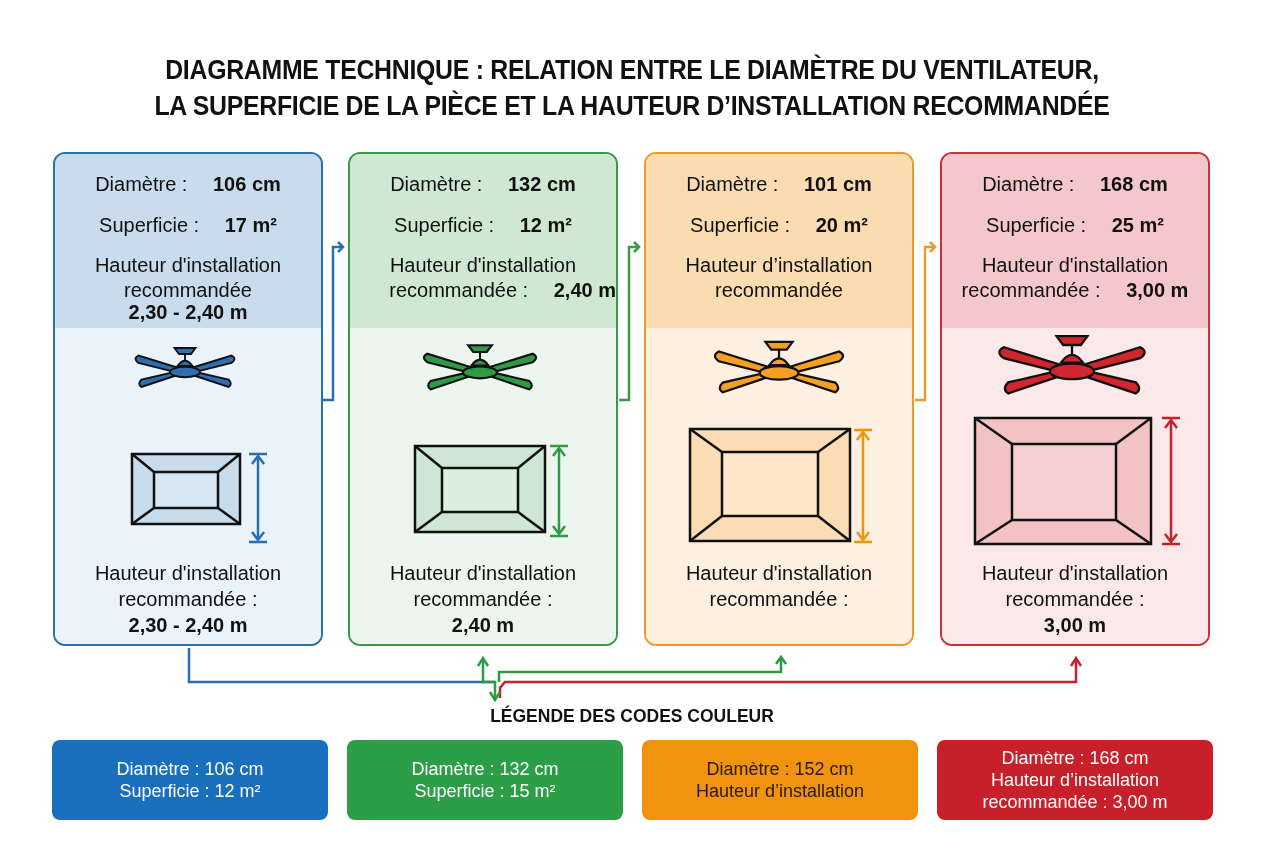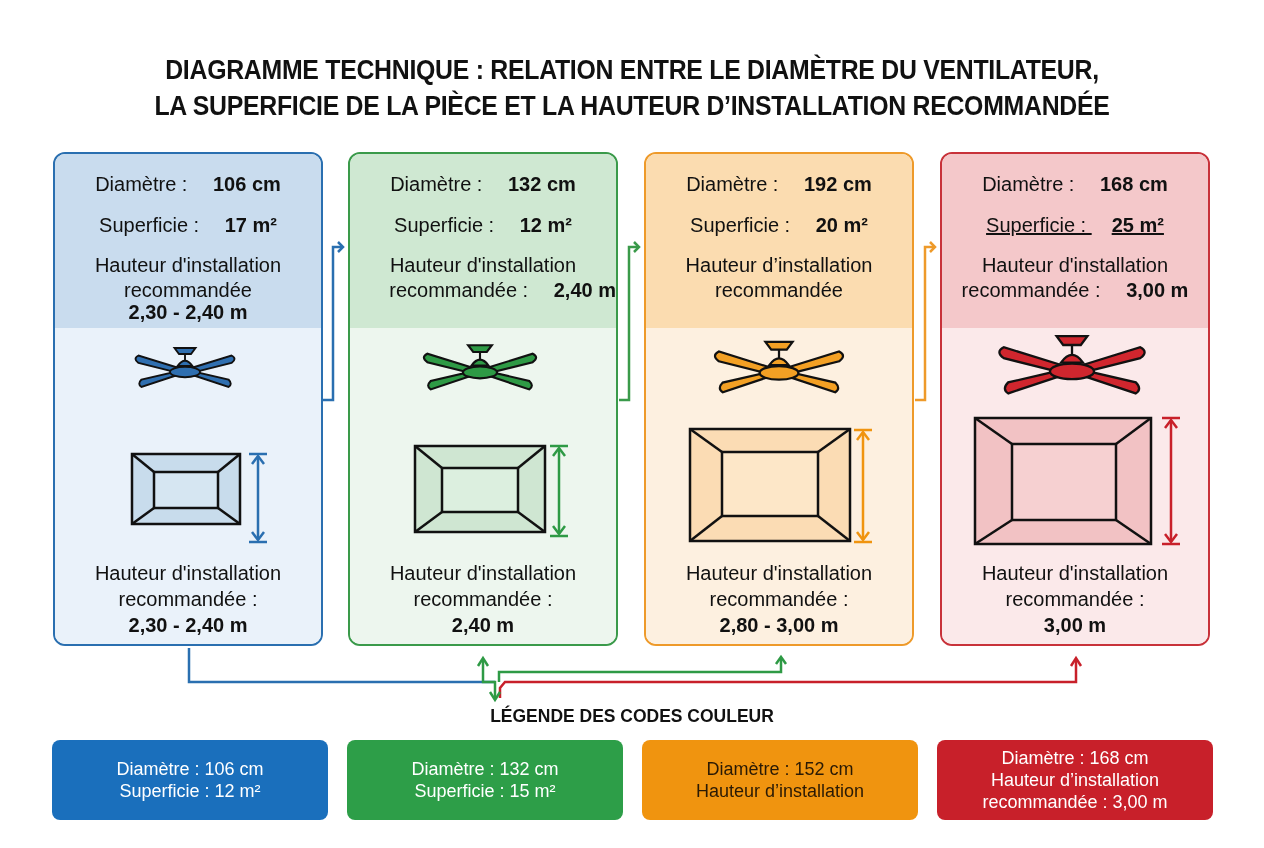--- a/index.html
+++ b/index.html
@@ -110,21 +110,21 @@
   </svg>
   <div class="btm">
     <div>Hauteur d'installation</div>
     <div>recommandée :</div>
     <div class="v">2,40 m</div>
   </div>
 </div>
 
 <div class="card" style="left:644px; border-color:#ee9a2a;">
   <div class="head" style="background:#fbdcb0;">
-    <div class="line" style="top:18px;"><span>Diamètre : </span><b>192 cm</b></div>
+    <div class="line" style="top:18px;"><span>Diamètre : </span><b>101 cm</b></div>
     <div class="line" style="top:59px;"><span>Superficie : </span><b>20 m²</b></div>
     <div class="line" style="top:99px;">Hauteur d’installation</div>
     <div class="line" style="top:124px;">recommandée</div>
   </div>
   <div class="body" style="background:#fdf0e0;"></div>
   <svg class="overlay" width="270" height="494">
     <g transform="translate(133,215) scale(0.97)" fill="#f3a024" stroke="#111" stroke-width="2.3">
       <path d="M-14 -28 h28 l-6 8 h-16 z"></path>
         <line x1="0" y1="-20" x2="0" y2="-6"></line>
       <path d="M-4 0 L-62 -18 Q-70 -14 -62 -8 L-6 6 z"></path>
@@ -146,28 +146,27 @@
       <line x1="208" y1="276" x2="226" y2="276"></line>
         <line x1="208" y1="388" x2="226" y2="388"></line>
       <line x1="217" y1="278" x2="217" y2="386"></line>
       <polyline points="211,286 217,278 223,286"></polyline>
         <polyline points="211,378 217,386 223,378"></polyline>
     </g>
   </svg>
   <div class="btm">
     <div>Hauteur d'installation</div>
     <div>recommandée :</div>
-    <div class="v">2,80 - 3,00 m</div>
   </div>
 </div>
 
 <div class="card" style="left:940px; border-color:#c8323a;">
   <div class="head" style="background:#f4c8ca;">
     <div class="line" style="top:18px;"><span>Diamètre : </span><b>168 cm</b></div>
-    <div class="line" style="top:59px;text-decoration:underline;"><span>Superficie : </span><b>25 m²</b></div>
+    <div class="line" style="top:59px;"><span>Superficie : </span><b>25 m²</b></div>
     <div class="line" style="top:99px;">Hauteur d'installation</div>
     <div class="line" style="top:124px;"><span>recommandée : </span><b>3,00 m</b></div>
   </div>
   <div class="body" style="background:#fbe9ea;"></div>
   <svg class="overlay" width="270" height="494">
     <g transform="translate(130,213) scale(1.1)" fill="#d0262e" stroke="#111" stroke-width="2.1">
       <path d="M-14 -28 h28 l-6 8 h-16 z"></path>
         <line x1="0" y1="-20" x2="0" y2="-6"></line>
       <path d="M-4 0 L-62 -18 Q-70 -14 -62 -8 L-6 6 z"></path>
         <path d="M4 0 L62 -18 Q70 -14 62 -8 L6 6 z"></path>

